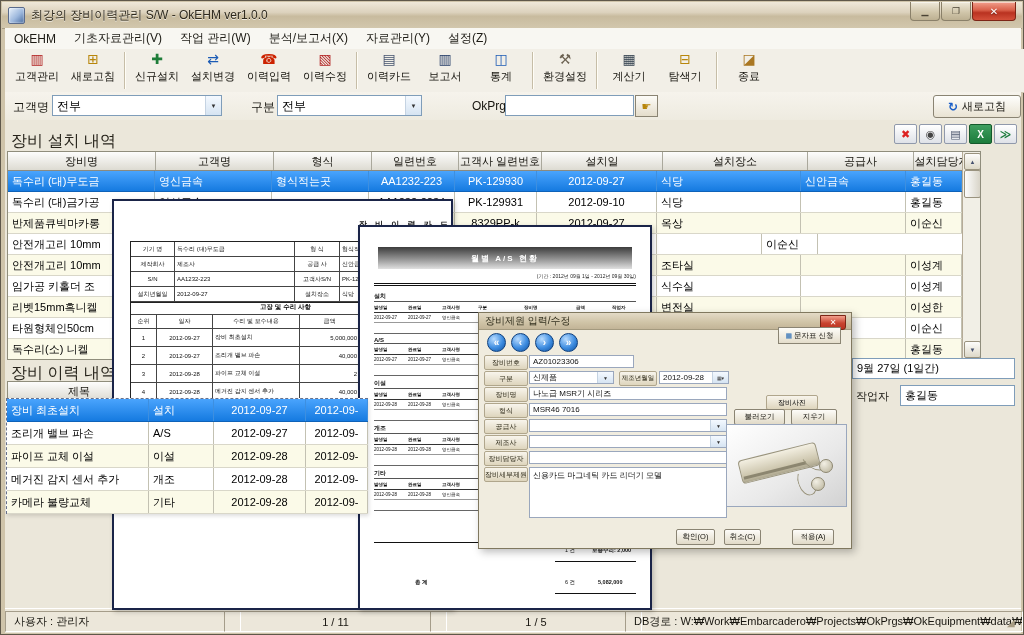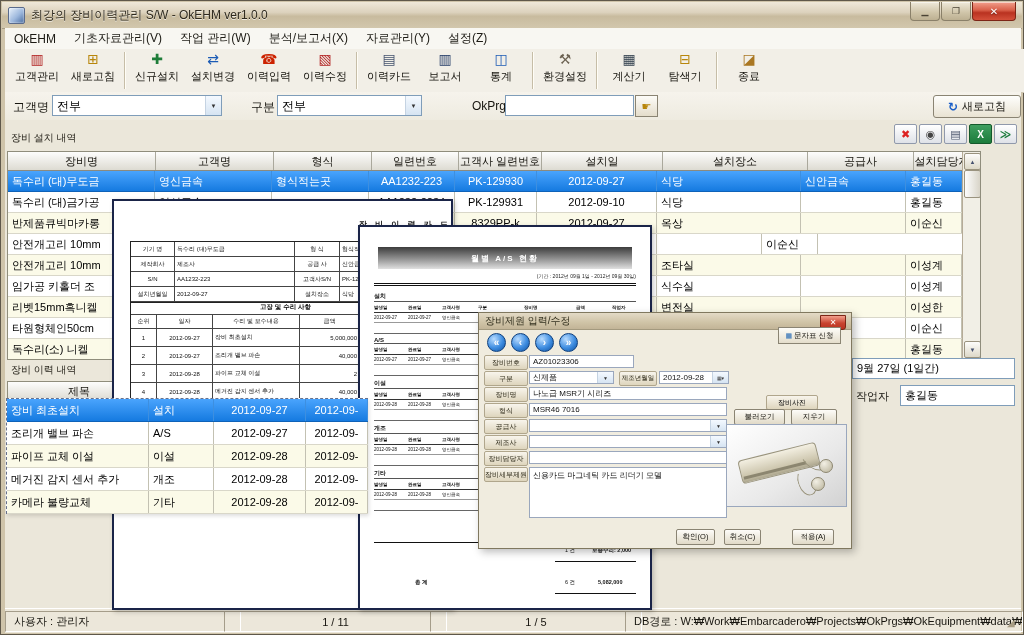--- a/index.html
+++ b/index.html
@@ -51,21 +51,21 @@
   .carr{position:absolute;right:0;top:0;width:15px;height:100%;border-left:1px solid #c5d3e2;
     background:linear-gradient(#f4f9ff,#d6e4f2);display:flex;align-items:center;justify-content:center;font-size:6px;color:#333}
   .tinput{position:absolute;top:3px;height:19px;background:#fff;border:1px solid #7f9db9}
   .sqbtn{position:absolute;top:3px;width:21px;height:20px;border:1px solid #8a8473;
     background:linear-gradient(#fdfcf8,#e4ddcb);display:flex;align-items:center;justify-content:center;font-size:11px;color:#b8860b}
   .refresh{position:absolute;top:3px;left:928px;width:86px;height:21px;border:1px solid #8a8473;border-radius:3px;
     background:linear-gradient(#fefefc,#e9e3d3);display:flex;align-items:center;justify-content:center;gap:4px;font-size:11px;color:#14120c}
   .refresh .ri{color:#1b5fc8;font-weight:bold;font-size:12px}
   
   .client{position:absolute;left:4px;top:119px;width:1016px;height:488px;background:#ebe7da}
-  .sectitle{position:absolute;font-size:10px;color:#26231a;white-space:nowrap}
+  .sectitle{position:absolute;font-size:16px;color:#26231a;white-space:nowrap}
   .gicon{position:absolute;top:123px;width:21px;height:18px;border:1px solid #9099ab;border-radius:2px;
     background:linear-gradient(#ffffff,#dfe2e8);display:flex;align-items:center;justify-content:center;font-size:11px}
   .gicon.excel{background:linear-gradient(#3f9e5f,#1c7c3c);color:#fff;font-weight:bold;font-size:10px;border-color:#14592b}
   
   .grid{position:absolute;border:1px solid #8f8d7c;background:#fff;overflow:hidden}
   .ghead{display:flex;height:18px;background:linear-gradient(#fdfdfc,#dddbd2);border-bottom:1px solid #8c8a7e}
   .hcell{height:100%;border-right:1px solid #aaa89c;display:flex;align-items:center;justify-content:center;
     font-size:11px;color:#14120c;overflow:hidden;white-space:nowrap;flex:none}
   .grow{display:flex;border-bottom:1px solid #d9d7c9;background:#fff}
   .grow.alt{background:#fbfae8}

